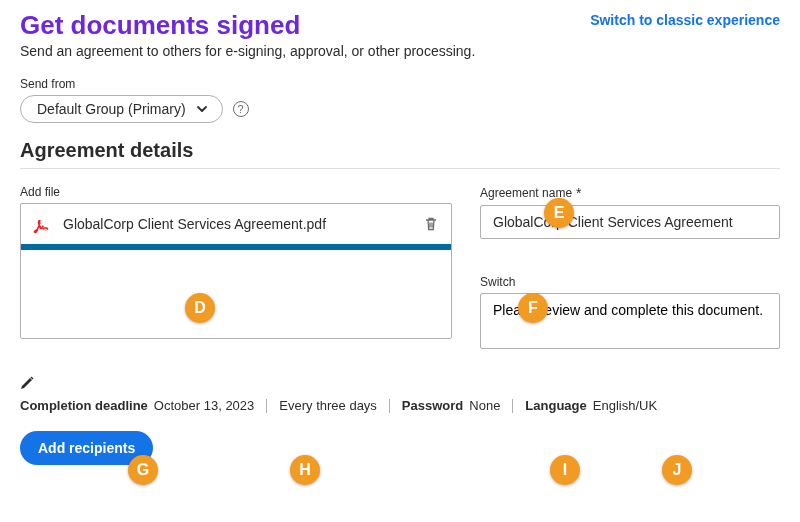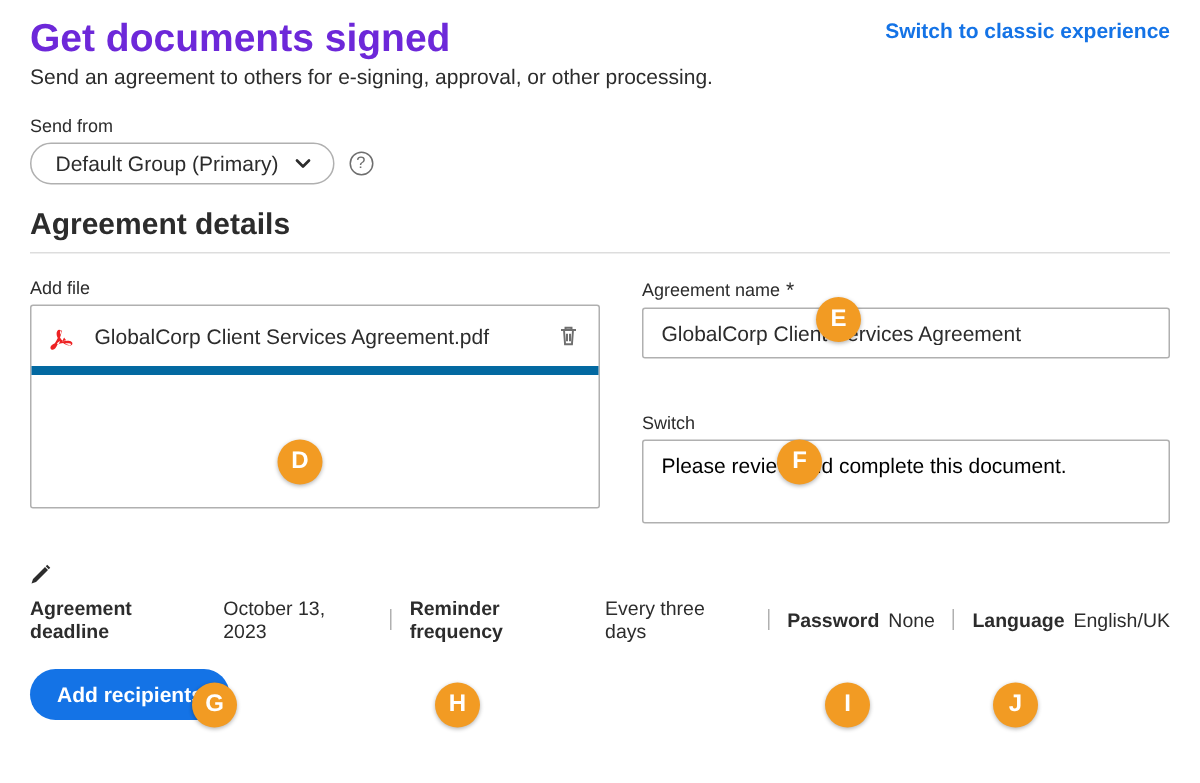--- a/index.html
+++ b/index.html
@@ -22,21 +22,21 @@
   .dropdown {
     border: 1px solid #b0b0b0; border-radius: 18px; padding: 5px 36px 5px 16px;
     font-size: 14px; background: #fff; position: relative; cursor: pointer;
     display: inline-flex; align-items: center;
   }
   .dropdown .chev { position: absolute; right: 14px; top: 50%; transform: translateY(-50%); display:flex; }
   .help-icon { width: 16px; height: 16px; border: 1.3px solid #6e6e6e; border-radius: 50%; display: inline-flex; align-items: center; justify-content: center; font-size: 11px; color: #6e6e6e; cursor: pointer; }
   h2 { font-size: 20px; font-weight: 700; margin-bottom: 6px; }
   hr { border: none; border-top: 1px solid #ddd; margin-bottom: 16px; }
   .cols { display: flex; gap: 28px; }
-  .col-left { width: 380px; }
+  .col-left { width: 432px; }
   .col-right { flex: 1; }
   .field-label { font-size: 12px; color: #2c2c2c; margin-bottom: 4px; display: flex; align-items: center; gap: 4px; }
   .req { color: #2c2c2c; font-size: 14px; }
   .file-box { border: 1px solid #b0b0b0; border-radius: 2px; height: 136px; display: flex; flex-direction: column; }
   .file-row { display: flex; align-items: center; padding: 10px 12px; border-bottom: 6px solid #0369a1; gap: 10px; }
   .file-row .name { flex: 1; font-size: 14px; }
   .trash { cursor: pointer; color: #6e6e6e; display:flex; }
   .choose-row { flex: 1; display: flex; align-items: center; justify-content: center; }
   .choose-link { color: #1473e6; text-decoration: underline; font-size: 14px; cursor: pointer; }
   .text-input {
@@ -123,26 +123,25 @@
 <div class="settings-row">
   <span class="pencil">
     <svg width="14" height="14" viewBox="0 0 14 14">
         <path fill="#2c2c2c" d="M1 13l1-3 8-8 2 2-8 8-3 1zm9.5-11.5l1-1 2 2-1 1-2-2z"></path>
       </svg>
   </span>
 </div>
 
 <div class="settings-values">
   <div class="setting">
-    <span class="set-label">Agreement deadline</span>
+    <span class="set-label">Completion deadline</span>
     <span class="set-val">October 13, 2023</span>
   </div>
   <div class="divider"></div>
   <div class="setting">
-    <span class="set-label">Reminder frequency</span>
     <span class="set-val">Every three days</span>
   </div>
   <div class="divider"></div>
   <div class="setting">
     <span class="set-label">Password</span>
     <span class="set-val">None</span>
   </div>
   <div class="divider"></div>
   <div class="setting">
     <span class="set-label">Language</span>

